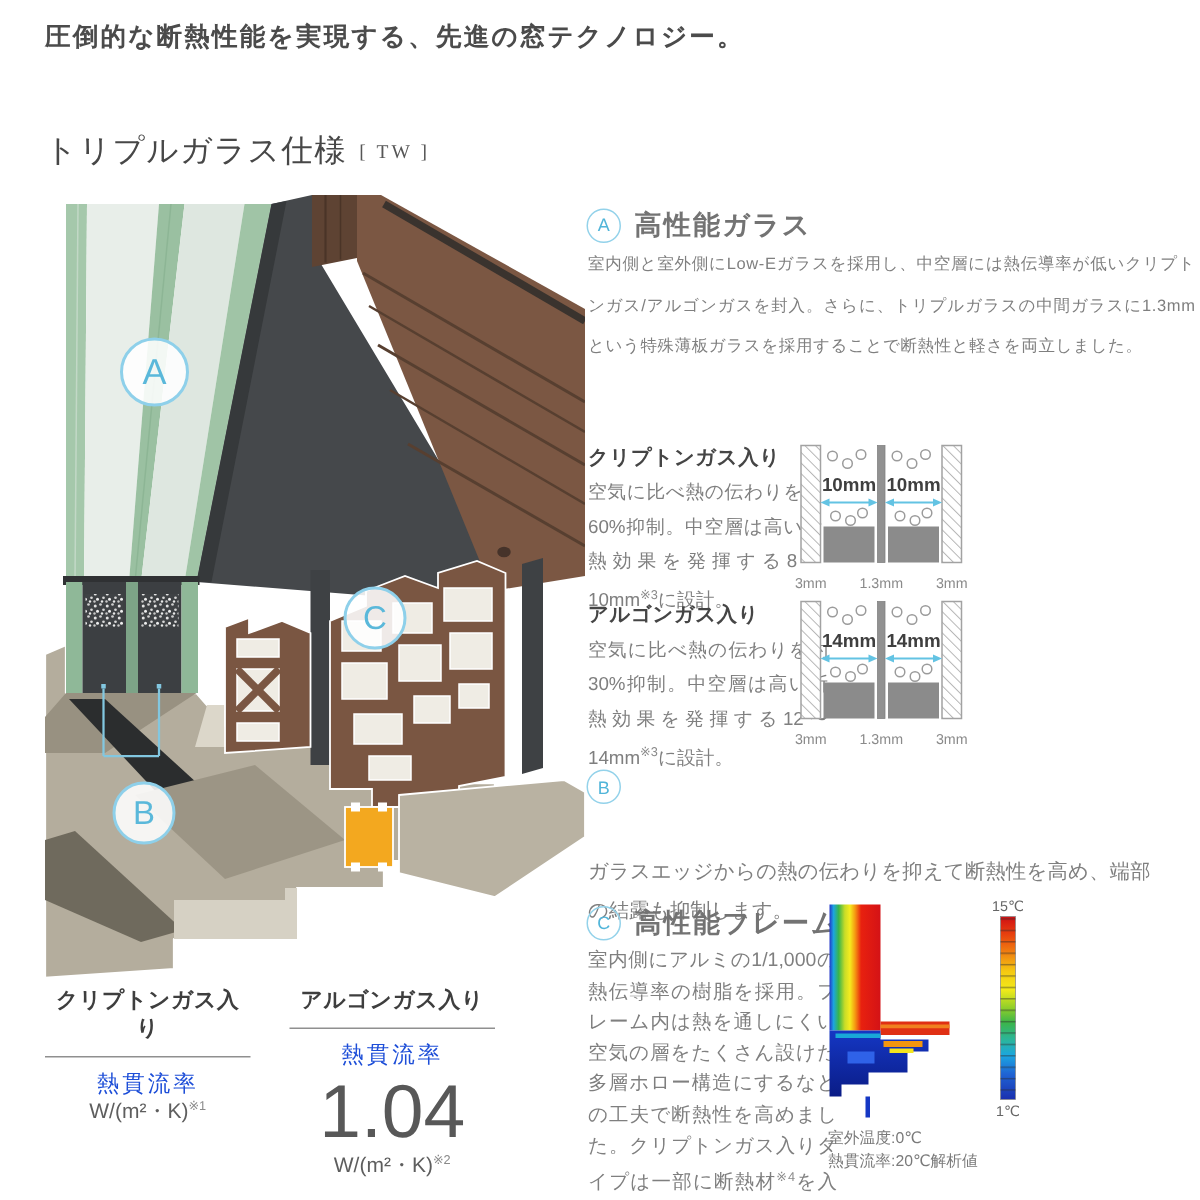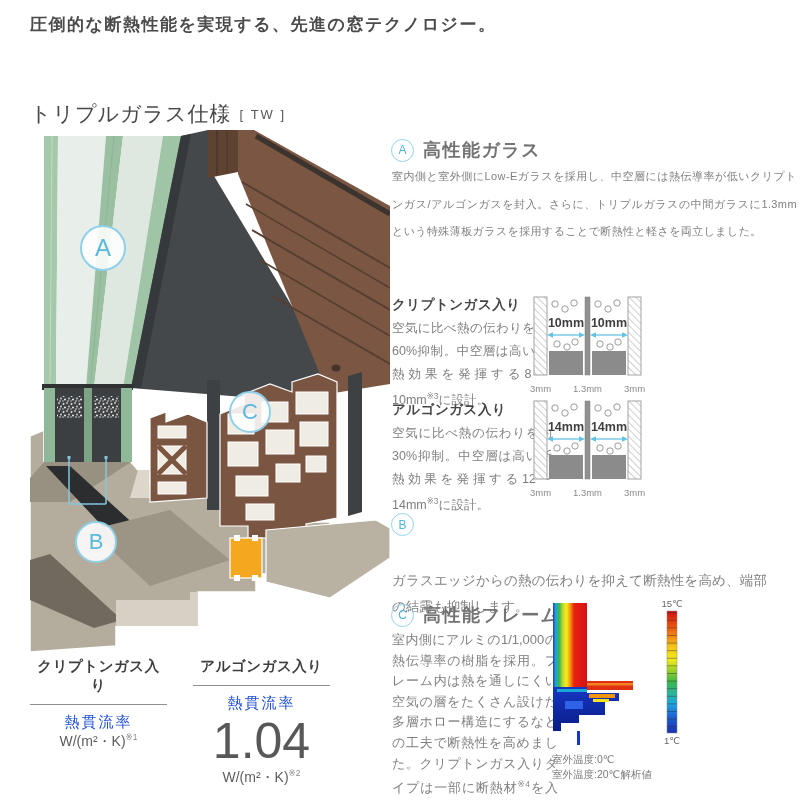--- a/index.html
+++ b/index.html
@@ -5,21 +5,21 @@
   html,body{margin:0;padding:0;}
   body{
     width:800px;height:800px;position:relative;overflow:hidden;
     background:#ffffff;
     font-family:"Liberation Sans","DejaVu Sans",sans-serif;
     color:#4a4a4a;
   }
   .abs{position:absolute;}
   
   .page-title{left:30px;top:13px;font-size:17px;font-weight:bold;color:#4b4b4b;letter-spacing:1.5px;}
-  .subtitle{left:30px;top:100px;font-size:21px;color:#474747;letter-spacing:1px;}
+  .subtitle{left:30px;top:86px;font-size:21px;color:#474747;letter-spacing:1px;font-family:Liberation Serif, serif;}
   .subtitle .tag{font-size:13px;color:#565656;letter-spacing:2px;margin-left:8px;vertical-align:2px;}
   
   .sec-head{display:flex;align-items:center;gap:9px;}
   .sec-icon{width:23px;height:23px;border:1.5px solid #93d2ea;border-radius:50%;
     color:#51b5d9;font-size:12px;display:flex;align-items:center;justify-content:center;box-sizing:border-box;}
   .sec-title{font-size:18px;font-weight:bold;color:#737373;letter-spacing:1.5px;}
   .body-txt{color:#7f7f7f;text-align:justify;}
   .sec-a-head{left:391px;top:138px;}
   .sec-a-body{left:392px;top:163px;width:405px;font-size:11px;line-height:27.6px;letter-spacing:0.4px;}
   .gas-title{font-size:13.5px;font-weight:bold;color:#454545;letter-spacing:0.5px;}
@@ -325,21 +325,21 @@
   </g>
   <g>
     <rect x="118" y="14" width="10" height="122" fill="url(#barg)" stroke="#888888" stroke-width="0.5"></rect>
     <rect x="118" y="14" width="10" height="122" fill="url(#ticks)" opacity="0.55"></rect>
   </g>
   <text x="123" y="10" text-anchor="middle" font-size="9.5" fill="#666666">15℃</text>
   <text x="123" y="147" text-anchor="middle" font-size="9.5" fill="#666666">1℃</text>
 </svg>
 <div class="abs thermal-caption">
   <div>室外温度:0℃</div>
-  <div>室外温度:20℃解析値</div>
+  <div>熱貫流率:20℃解析値</div>
 </div>
 
 <div class="abs stats">
   <div class="stat-col">
     <div class="stat-title">クリプトンガス入り</div>
     <div class="stat-divider"></div>
     <div class="stat-metric">熱貫流率</div>
     <div class="stat-unit"><span>W/(m²・K)</span><sup class="note">※1</sup></div>
   </div>
   <div class="stat-col">

